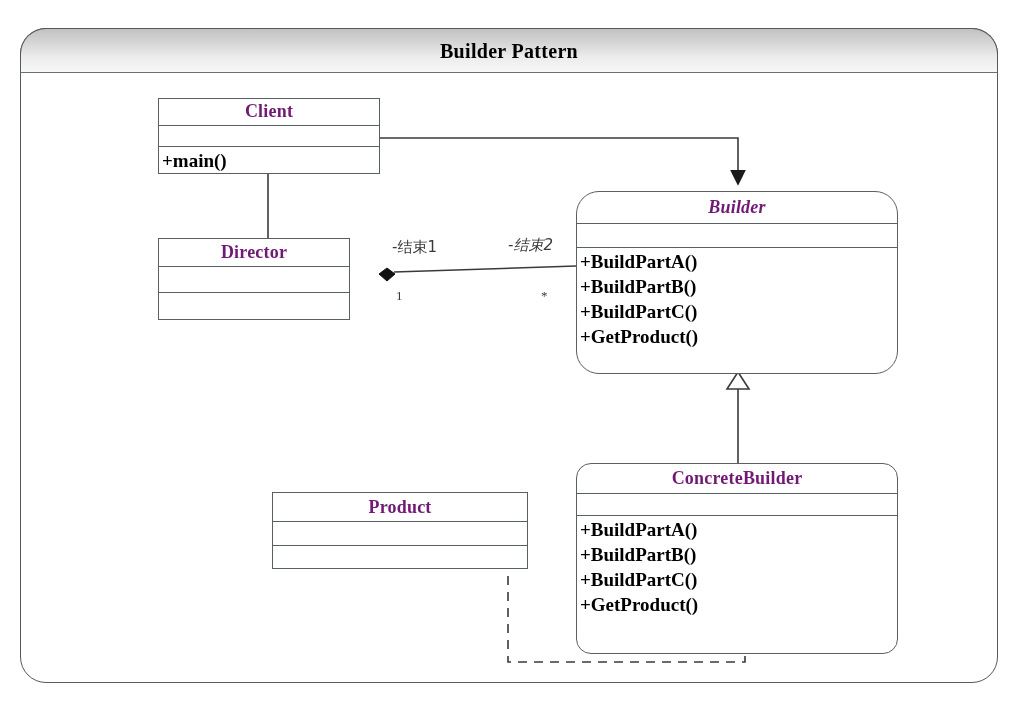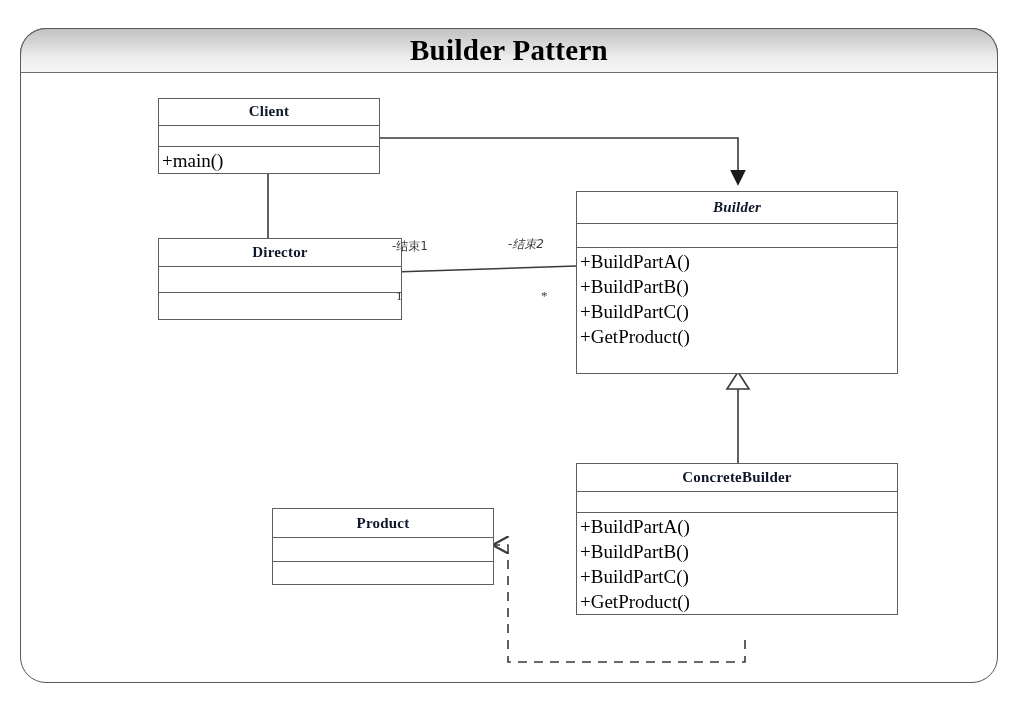--- a/index.html
+++ b/index.html
@@ -39,21 +39,21 @@
     border: 1.6px solid #555a5e;
     border-bottom: 1.6px solid #6a6f73;
     border-radius: 26px 26px 0 0;
     background: linear-gradient(to bottom, #c2c2c2 0%, #d4d4d4 30%, #ececec 65%, #f7f7f7 100%);
     display: flex;
     align-items: center;
     justify-content: center;
     overflow: hidden;
   }
   .frame-title {
-    font-size: 29px;
+    font-size: 20px;
     font-weight: bold;
     color: #000000;
     letter-spacing: 0.3px;
     line-height: 1;
   }
 
   
   .uml-class {
     position: absolute;
     box-sizing: border-box;
@@ -62,37 +62,38 @@
     display: flex;
     flex-direction: column;
     z-index: 5;
   }
   .uml-name {
     box-sizing: border-box;
     border-bottom: 1.6px solid #5a5f63;
     display: flex;
     align-items: center;
     justify-content: center;
-    font-size: 15px;
+    font-size: 18px;
     font-weight: bold;
-    color: #0f172a;
+    color: #701a75;
     letter-spacing: 0.2px;
     font-family: Liberation Serif, serif;
   }
   .uml-name.abstract {
     font-style: italic;
   }
   .uml-attrs {
     box-sizing: border-box;
     border-bottom: 1.6px solid #5a5f63;
   }
   .uml-ops {
     box-sizing: border-box;
     flex: 1 1 auto;
     padding: 1px 0 0 2px;
+    font-weight: bold;
   }
   .uml-ops .op {
     font-size: 19px;
     color: #000;
     line-height: 25px;
     white-space: nowrap;
     padding-left: 1px;
   }
 
   
@@ -100,21 +101,21 @@
     position: absolute;
     left: 0;
     top: 0;
     width: 1018px;
     height: 704px;
     overflow: visible;
     z-index: 2;
   }
   .edge-label {
     position: absolute;
-    font-size: 12px;
+    font-size: 15px;
     color: #3a3a3a;
     white-space: nowrap;
     z-index: 6;
     font-family: "DejaVu Sans", "Liberation Sans", sans-serif;
   }
   .mult-label {
     position: absolute;
     font-size: 13px;
     color: #3a3a3a;
     white-space: nowrap;
@@ -171,46 +172,46 @@
   <div class="mult-label" style="left:541px; top:288px;">*</div>
 
   <div class="uml-class" style="left:158px; top:98px; width:222px; height:76px;">
     <div class="uml-name" style="height:28px;">Client</div>
     <div class="uml-attrs" style="height:22px;"></div>
     <div class="uml-ops">
       <div class="op">+main()</div>
     </div>
   </div>
 
-  <div class="uml-class" style="left:158px; top:238px; width:244px; height:82px;">
+  <div class="uml-class" style="left:158px; top:238px; width:192px; height:82px;">
     <div class="uml-name" style="height:28px;">Director</div>
     <div class="uml-attrs" style="height:26px;"></div>
   </div>
 
-  <div class="uml-class" style="left:576px; top:191px; width:322px; height:183px;">
+  <div class="uml-class" style="left:576px; top:191px; width:322px; height:183px;border-radius:23px;">
     <div class="uml-name abstract" style="height:32px;">Builder</div>
     <div class="uml-attrs" style="height:24px;"></div>
     <div class="uml-ops">
       <div class="op">+BuildPartA()</div>
       <div class="op">+BuildPartB()</div>
       <div class="op">+BuildPartC()</div>
       <div class="op">+GetProduct()</div>
     </div>
   </div>
 
-  <div class="uml-class" style="left:576px; top:463px; width:322px; height:152px;">
+  <div class="uml-class" style="left:576px; top:463px; width:322px; height:191px;border-radius:15px;">
     <div class="uml-name" style="height:30px;">ConcreteBuilder</div>
     <div class="uml-attrs" style="height:22px;"></div>
     <div class="uml-ops">
       <div class="op">+BuildPartA()</div>
       <div class="op">+BuildPartB()</div>
       <div class="op">+BuildPartC()</div>
       <div class="op">+GetProduct()</div>
     </div>
   </div>
 
-  <div class="uml-class" style="left:272px; top:508px; width:222px; height:77px;">
+  <div class="uml-class" style="left:272px; top:492px; width:256px; height:77px;">
     <div class="uml-name" style="height:29px;">Product</div>
     <div class="uml-attrs" style="height:24px;"></div>
     <div class="uml-ops"></div>
   </div>
 
 </div>
 
 </body></html>

